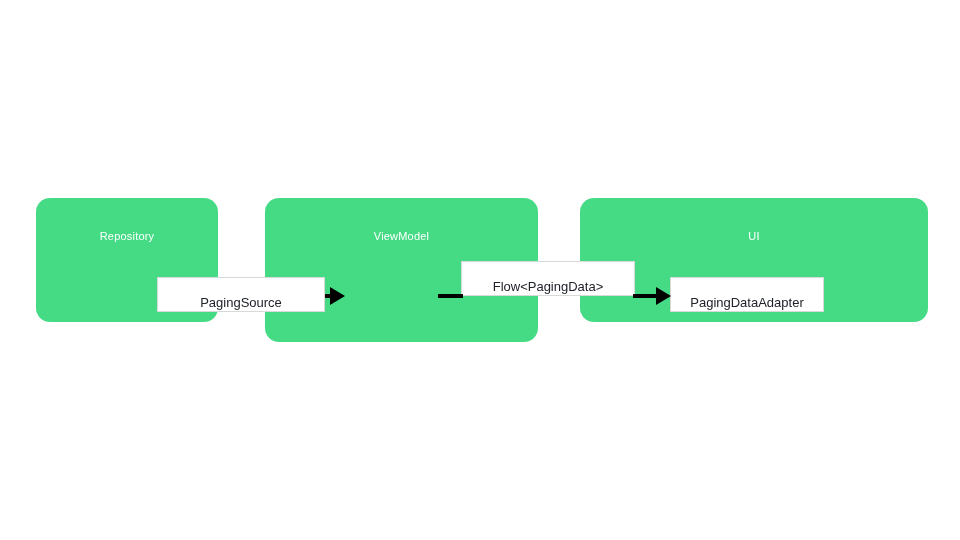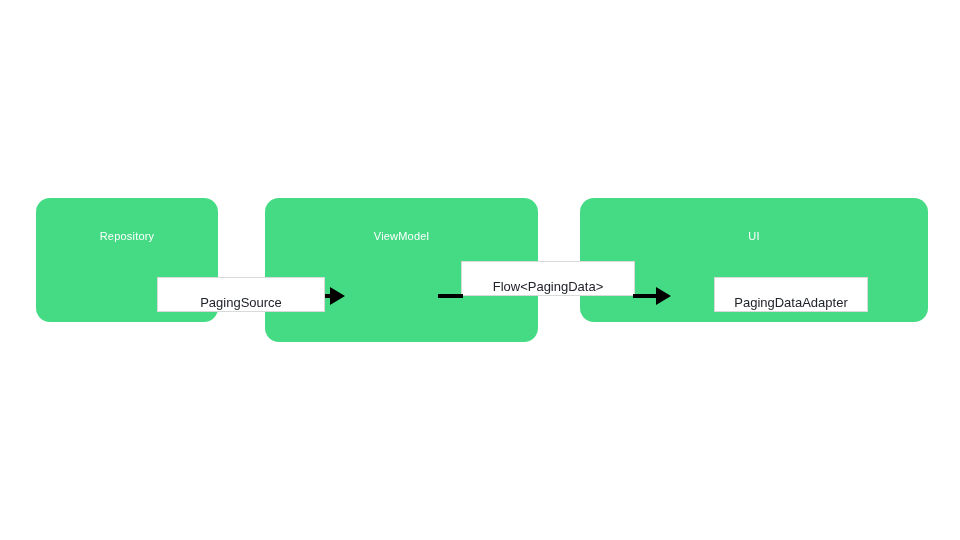--- a/index.html
+++ b/index.html
@@ -113,17 +113,17 @@
 
   <div class="node-label" style="left:157px; top:277px; width:168px;">
     <span>PagingSource</span>
   </div>
 
 
   <div class="node-label" style="left:461px; top:261px; width:174px;">
     <span>Flow&lt;PagingData&gt;</span>
   </div>
 
-  <div class="node-label" style="left:670px; top:277px; width:154px;margin-left:44px;">
+  <div class="node-label" style="left:670px; top:277px; width:154px;">
     <span>PagingDataAdapter</span>
   </div>
 
 </div>
 
 </body></html>

